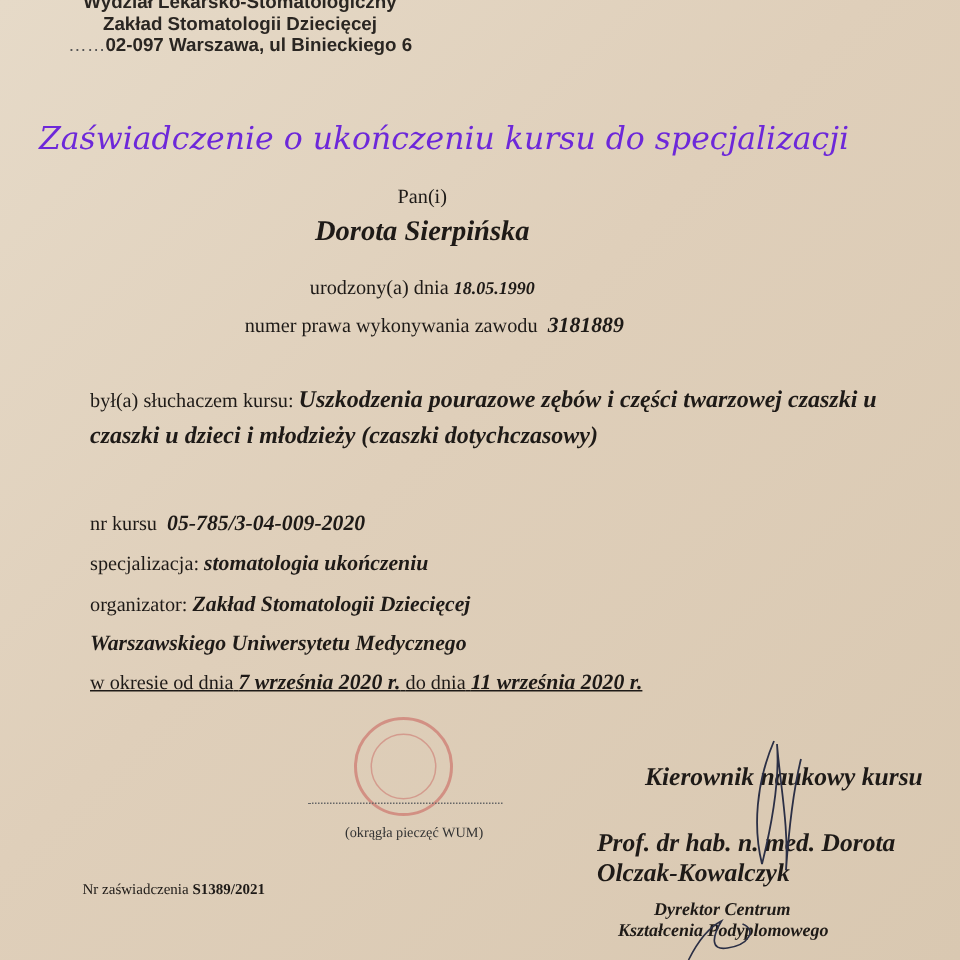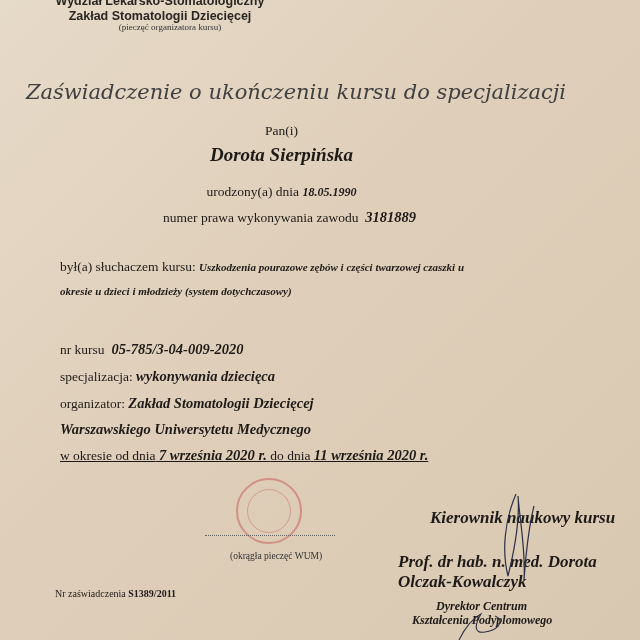--- a/index.html
+++ b/index.html
@@ -16,29 +16,29 @@
       font-size: 12.5px; line-height: 14.5px; color: #2a2622;
     }
     .stamp-org .dots { font-weight: normal; letter-spacing: 0; color: #555; }
     .stamp-org .caption {
       font-family: "Liberation Serif", serif; font-weight: normal;
       font-size: 9px; line-height: 8px; color: #333; margin-left: 20px;
     }
     .title {
       left: 0; top: 80px; width: 592px; text-align: center;
       font-family: "DejaVu Serif", serif; font-style: italic;
-      font-size: 21px; color: #404040;
+      font-size: 21px; color: #6d28d9;
     }
     .center-line { left: 0; width: 563px; text-align: center; font-size: 13.5px; }
     .bi { font-weight: bold; font-style: italic; }
     .name { font-size: 19px; }
     .para {
       left: 60px; width: 545px; font-size: 13.5px; line-height: 24px;
     }
-    .para .bi { font-size: 11px; }
+    .para .bi { font-size: 16px; }
     .row { left: 60px; font-size: 13.5px; }
     .row .bi { font-size: 14.5px; }
     .seal {
       left: 236px; top: 478px; width: 66px; height: 66px;
       border-radius: 50%; border: 2px solid rgba(200,95,90,0.55);
       box-sizing: border-box;
     }
     .seal::before {
       content: ""; position: absolute; left: 9px; top: 9px; right: 9px; bottom: 9px;
       border-radius: 50%; border: 1.5px solid rgba(200,95,90,0.45);
@@ -51,21 +51,21 @@
     .nr { left: 55px; top: 588px; font-size: 10px; }
     .nr b { font-weight: bold; }
     svg.signature { position: absolute; }
   </style>
 </head>
 <body>
 
 <div class="abs stamp-org">
   <div>Wydział Lekarsko-Stomatologiczny</div>
   <div>Zakład Stomatologii Dziecięcej</div>
-  <div class="caption">(pieczęć organizatora kursu)</div>
+  <div><span class="dots">……</span><span>02-097 Warszawa, ul Binieckiego 6</span></div>
 </div>
 
 <div class="abs title">Zaświadczenie o ukończeniu kursu do specjalizacji</div>
 
 <div class="abs center-line" style="top:123px;">Pan(i)</div>
 
 <div class="abs center-line" style="top:144px;">
   <span class="bi name">Dorota Sierpińska</span>
 </div>
 
@@ -78,32 +78,32 @@
   <span>numer prawa wykonywania zawodu</span>&nbsp;
   <span class="bi" style="font-size:14.5px;">3181889</span>
 </div>
 
 <div class="abs para" style="top:255px;">
   <div>
     <span>był(a) słuchaczem kursu:</span>
     <span class="bi">Uszkodzenia pourazowe zębów i części twarzowej czaszki u</span>
   </div>
   <div>
-    <span class="bi">okresie u dzieci i młodzieży (system dotychczasowy)</span>
+    <span class="bi">czaszki u dzieci i młodzieży (czaszki dotychczasowy)</span>
   </div>
 </div>
 
 <div class="abs row" style="top:341px;">
   <span>nr kursu</span>&nbsp;
   <span class="bi">05-785/3-04-009-2020</span>
 </div>
 
 <div class="abs row" style="top:368px;">
   <span>specjalizacja:</span>
-  <span class="bi">wykonywania dziecięca</span>
+  <span class="bi">stomatologia ukończeniu</span>
 </div>
 
 <div class="abs row" style="top:395px;">
   <span>organizator:</span>
   <span class="bi">Zakład Stomatologii Dziecięcej</span>
 </div>
 <div class="abs row" style="top:421px;">
   <span class="bi">Warszawskiego Uniwersytetu Medycznego</span>
 </div>
 
@@ -119,20 +119,20 @@
 <div class="abs seal-caption">(okrągła pieczęć  WUM)</div>
 
 <div class="abs sig-label" style="left:430px; top:508px;">Kierownik naukowy kursu</div>
 <div class="abs sig-label" style="left:398px; top:552px;">Prof. dr hab. n. med. Dorota Olczak-Kowalczyk</div>
 <svg class="signature" style="left:490px; top:492px;" width="50" height="90" viewBox="0 0 50 90">
   <path d="M26 2 C14 30, 12 60, 18 84 C24 60, 30 30, 28 4 C30 30, 36 60, 34 88 M34 88 C36 60, 40 30, 44 14" fill="none" stroke="#2b2f45" stroke-width="1.2"></path>
 </svg>
 
 <div class="abs nr">
   <span>Nr zaświadczenia</span>
-  <b>S1389/2011</b>
+  <b>S1389/2021</b>
 </div>
 
 <div class="abs sig-label" style="left:436px; top:599px; font-size:12px;">Dyrektor Centrum</div>
 <div class="abs sig-label" style="left:412px; top:613px; font-size:12px;">Kształcenia Podyplomowego</div>
 <svg class="signature" style="left:455px; top:610px;" width="70" height="30" viewBox="0 0 70 30">
   <path d="M4 30 C10 18, 18 8, 26 4 C20 14, 18 24, 30 22 C44 20, 50 10, 40 6" fill="none" stroke="#2b2f45" stroke-width="1.1"></path>
 </svg>
 
 </body></html>

